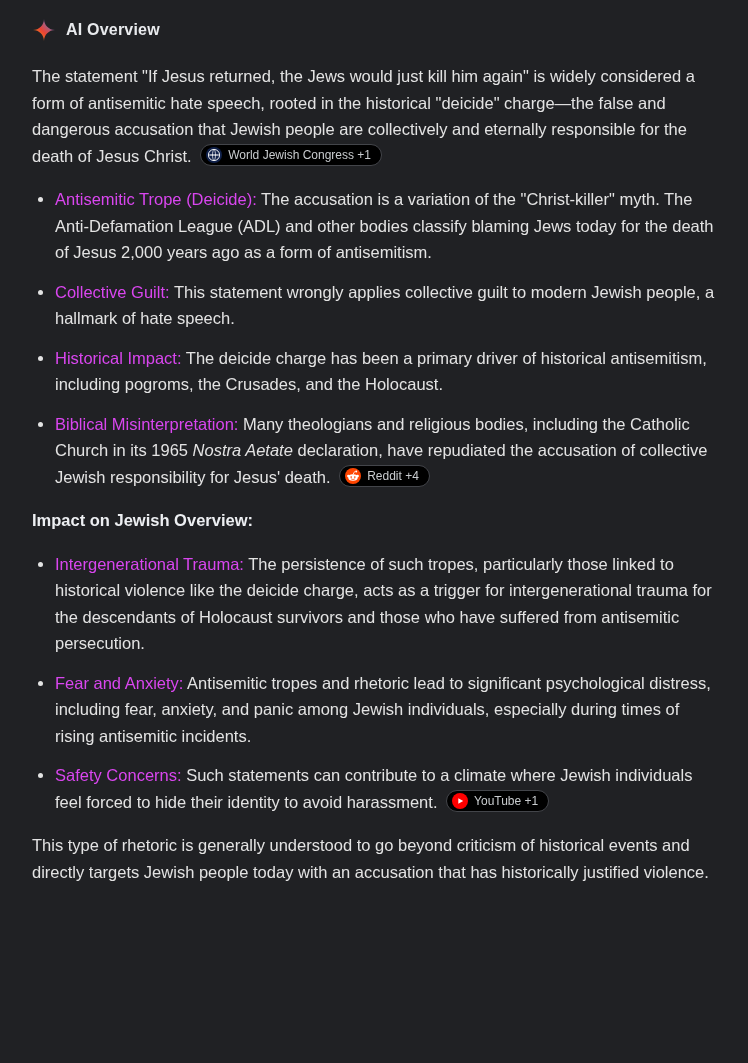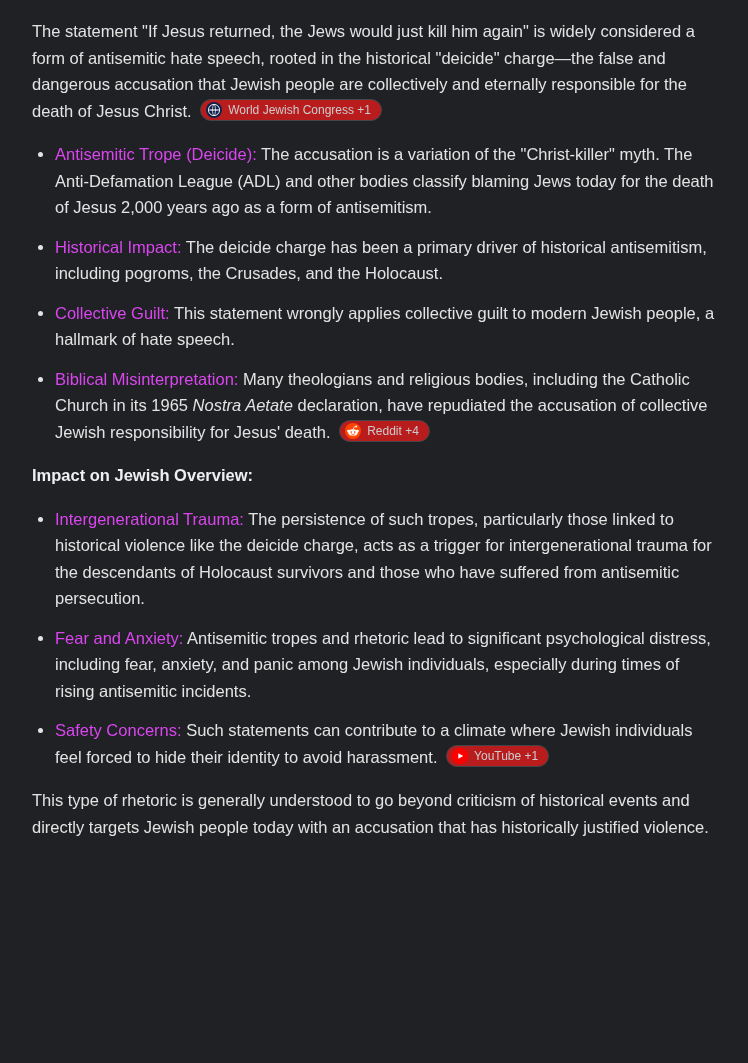--- a/index.html
+++ b/index.html
@@ -34,41 +34,56 @@
     background: #e3e3e3;
   }
 
   b.lead { font-weight: 400; color: #d946ef; }
   i.cite { font-style: italic; }
 
   .chip {
     display: inline-flex;
     align-items: center;
     gap: 6px;
-    background: #b91c1c;
+    background: #000000;
     border: 1px solid #43454a;
     border-radius: 999px;
     padding: 2px 10px 2px 5px;
     font-size: 12px;
     line-height: 16px;
     color: #c9cccf;
     vertical-align: middle;
     position: relative;
     top: -2px;
     margin-left: 4px;
     cursor: pointer;
     white-space: nowrap;
   }
   .chip-icon { display: inline-flex; width: 16px; height: 16px; flex: 0 0 16px; }
 </style>
 </head>
 <body>
 
 <div class="container">
 
+  <div class="header">
+    <span class="sparkle">
+      <svg width="24" height="24" viewBox="0 0 24 24" aria-hidden="true">
+        <defs>
+          <linearGradient id="sparkGrad" x1="0%" y1="100%" x2="100%" y2="0%">
+            <stop offset="0%" stop-color="#f8ab00"></stop>
+            <stop offset="45%" stop-color="#ea4335"></stop>
+            <stop offset="100%" stop-color="#4285f4"></stop>
+          </linearGradient>
+        </defs>
+        <path fill="url(#sparkGrad)" d="M12 1c0 6.075-4.925 11-11 11 6.075 0 11 4.925 11 11 0-6.075 4.925-11 11-11-6.075 0-11-4.925-11-11z"></path>
+      </svg>
+    </span>
+    <span class="title">AI Overview</span>
+  </div>
 
   <p class="para"><span>The statement "If Jesus returned, the Jews would just kill him again" is widely considered a form of antisemitic hate speech, rooted in the historical "deicide" charge—the false and dangerous accusation that Jewish people are collectively and eternally responsible for the death of Jesus Christ.</span>
     <span class="chip">
         <span class="chip-icon">
           <svg width="16" height="16" viewBox="0 0 16 16" aria-hidden="true">
             <circle cx="8" cy="8" r="8" fill="#10214b"></circle>
             <circle cx="8" cy="8" r="5.6" fill="none" stroke="#ffffff" stroke-width="0.9"></circle>
             <path d="M3.2 8h9.6" stroke="#ffffff" stroke-width="1.1"></path>
             <path d="M8 2.4c-2 1.6-2 9.6 0 11.2M8 2.4c2 1.6 2 9.6 0 11.2" fill="none" stroke="#ffffff" stroke-width="0.7"></path>
           </svg>
@@ -80,26 +95,26 @@
   <p class="para">
   </p>
 
 
   <ul class="bullets">
     <li class="bullet">
       <b class="lead">Antisemitic Trope (Deicide):</b>
       <span>The accusation is a variation of the "Christ-killer" myth. The Anti-Defamation League (ADL) and other bodies classify blaming Jews today for the death of Jesus 2,000 years ago as a form of antisemitism.</span>
     </li>
     <li class="bullet">
+      <b class="lead">Collective Guilt:</b>
+      <span>This statement wrongly applies collective guilt to modern Jewish people, a hallmark of hate speech.</span>
+    </li>
+    <li class="bullet">
       <b class="lead">Historical Impact:</b>
       <span>The deicide charge has been a primary driver of historical antisemitism, including pogroms, the Crusades, and the Holocaust.</span>
-    </li>
-    <li class="bullet">
-      <b class="lead">Collective Guilt:</b>
-      <span>This statement wrongly applies collective guilt to modern Jewish people, a hallmark of hate speech.</span>
     </li>
     <li class="bullet">
       <b class="lead">Biblical Misinterpretation:</b>
       <span>Many theologians and religious bodies, including the Catholic Church in its 1965</span>
       <i class="cite">Nostra Aetate</i>
       <span>declaration, have repudiated the accusation of collective Jewish responsibility for Jesus' death.</span>
       <span class="chip">
           <span class="chip-icon">
             <svg width="16" height="16" viewBox="0 0 16 16" aria-hidden="true">
               <circle cx="8" cy="8" r="8" fill="#ff4500"></circle>

